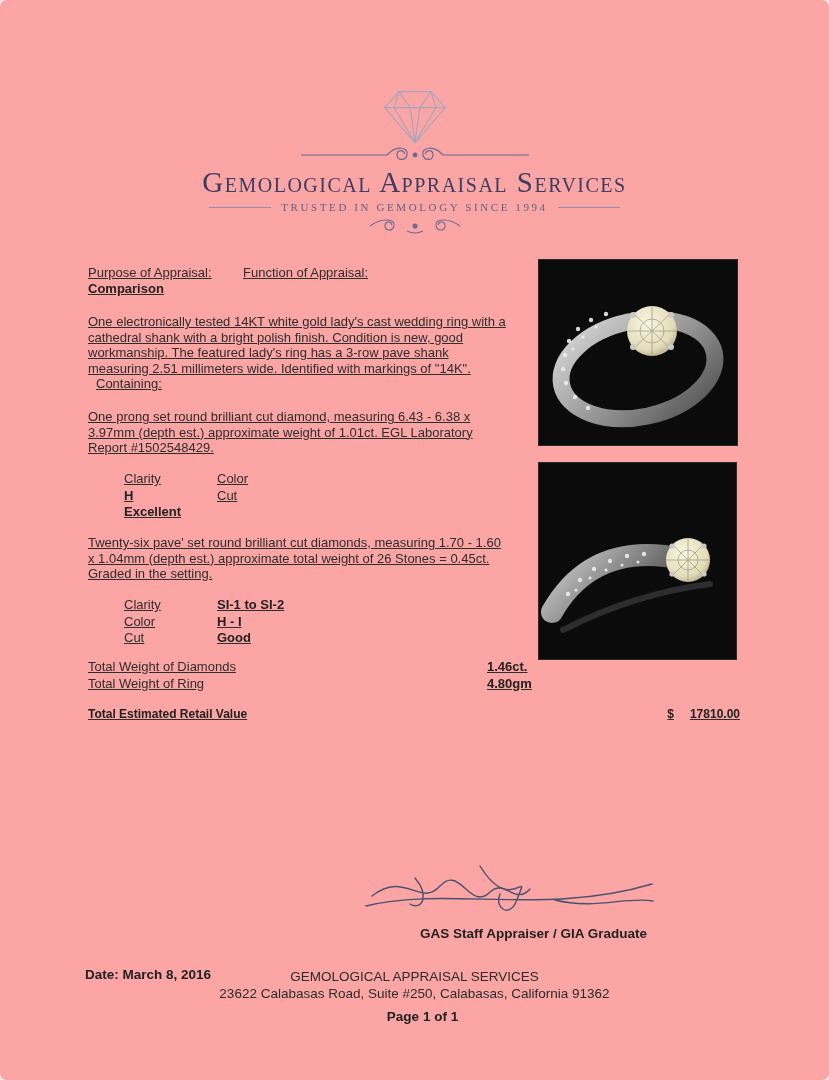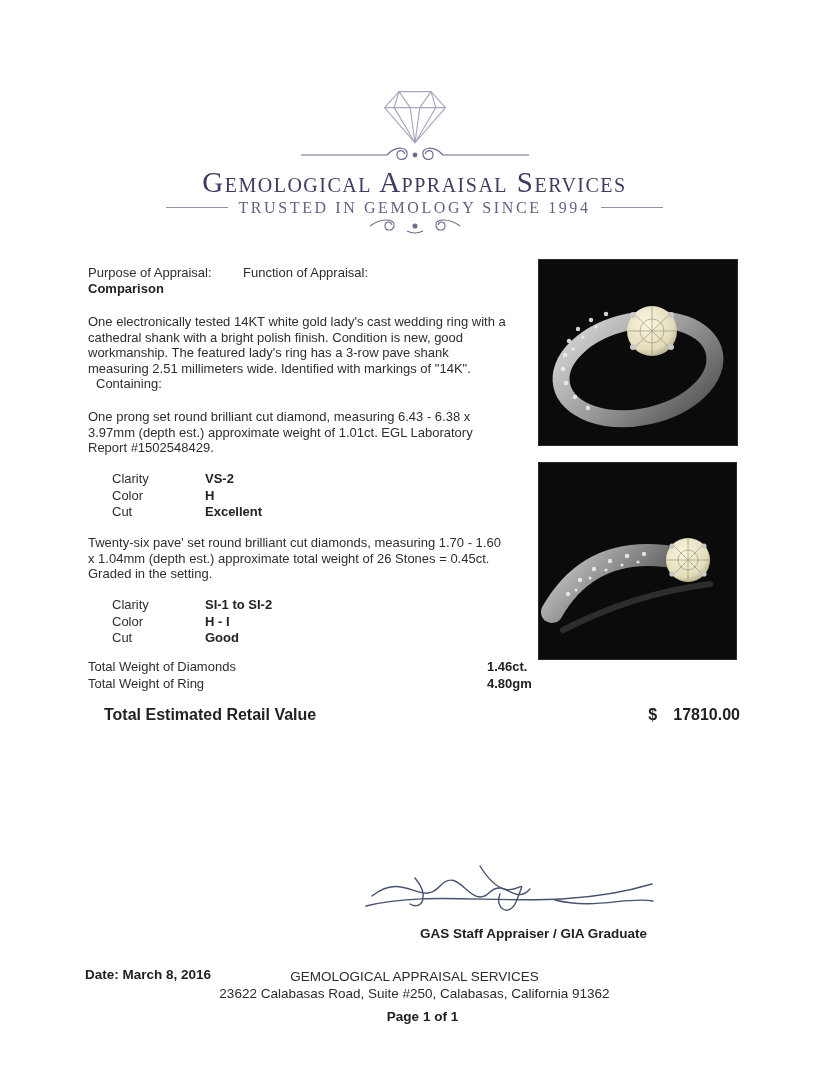--- a/index.html
+++ b/index.html
@@ -3,25 +3,26 @@
 <meta charset="utf-8">
 <style>
   * { margin: 0; padding: 0; box-sizing: border-box; }
   html, body { background: #e8e8e8; }
   body { font-family: "Liberation Sans", sans-serif; }
   .page {
     position: relative;
     width: 829px;
     height: 1080px;
     margin: 0 auto;
-    background: #ffffff;
+    background: #fca5a5;
     color: #2e2e2e;
     font-size: 13px;
     line-height: 15.5px;
     overflow: hidden;
+    border-radius: 7px;
   }
 
   
   .logo-block {
     position: absolute;
     top: 82px;
     left: 0;
     width: 100%;
     text-align: center;
   }
@@ -38,56 +39,56 @@
   .tagline-row {
     display: flex;
     align-items: center;
     justify-content: center;
     gap: 10px;
     margin-top: 2px;
   }
   .tagline-line { width: 62px; height: 1px; background: #9090ac; }
   .logo-tagline {
     font-family: "Liberation Serif", serif;
-    font-size: 16px;
+    font-size: 11px;
     letter-spacing: 2.6px;
     color: #626284;
   }
   .ornament-bottom { margin-top: 7px; }
 
   
-  .abs { position: absolute; }
+  .abs { position: absolute; text-decoration: underline; }
   .col { left: 88px; width: 422px; }
   .b { font-weight: bold; color: #222; }
 
   .kv-grid {
     display: grid;
     grid-template-columns: 155px auto;
     row-gap: 0;
   }
   .grade-grid {
     display: grid;
     grid-template-columns: 93px auto;
-    margin-left: 24px;
+    margin-left: 36px;
     line-height: 16.5px;
   }
   .containing { margin-left: 8px; }
 
   .totals-grid {
     display: grid;
     grid-template-columns: 399px auto;
     line-height: 16.5px;
   }
   .retail-row {
-    left: 104px;
+    left: 88px;
     right: 89px;
     display: flex;
     justify-content: space-between;
     align-items: flex-end;
-    font-size: 16px;
+    font-size: 12px;
   }
   .retail-value { display: inline-flex; gap: 16px; }
 
   
   .photo {
     position: absolute;
     background: #0b0b0b;
     box-shadow: 0 0 0 1px #2a2a2a inset;
   }
   .photo svg { display: block; }
@@ -159,21 +160,20 @@
 
   <div class="abs col" style="top:314px">
     <div>One electronically tested 14KT white gold lady's cast wedding ring with a cathedral shank with a bright polish finish. Condition is new, good workmanship. The featured lady's ring has a 3-row pave shank measuring 2.51 millimeters wide. Identified with markings of "14K".</div>
     <div class="containing">Containing:</div>
   </div>
 
   <div class="abs col" style="top:409px">One prong set round brilliant cut diamond, measuring 6.43 - 6.38 x 3.97mm (depth est.) approximate weight of 1.01ct. EGL Laboratory Report #1502548429.</div>
 
   <div class="abs col grade-grid" style="top:471px">
     <span>Clarity</span>
-    <span class="b">VS-2</span>
     <span>Color</span>
     <span class="b">H</span>
     <span>Cut</span>
     <span class="b">Excellent</span>
   </div>
 
   <div class="abs col" style="top:535px">Twenty-six pave' set round brilliant cut diamonds, measuring 1.70 - 1.60 x 1.04mm (depth est.) approximate total weight of 26 Stones = 0.45ct. Graded in the setting.</div>
 
   <div class="abs col grade-grid" style="top:597px">
     <span>Clarity</span>

